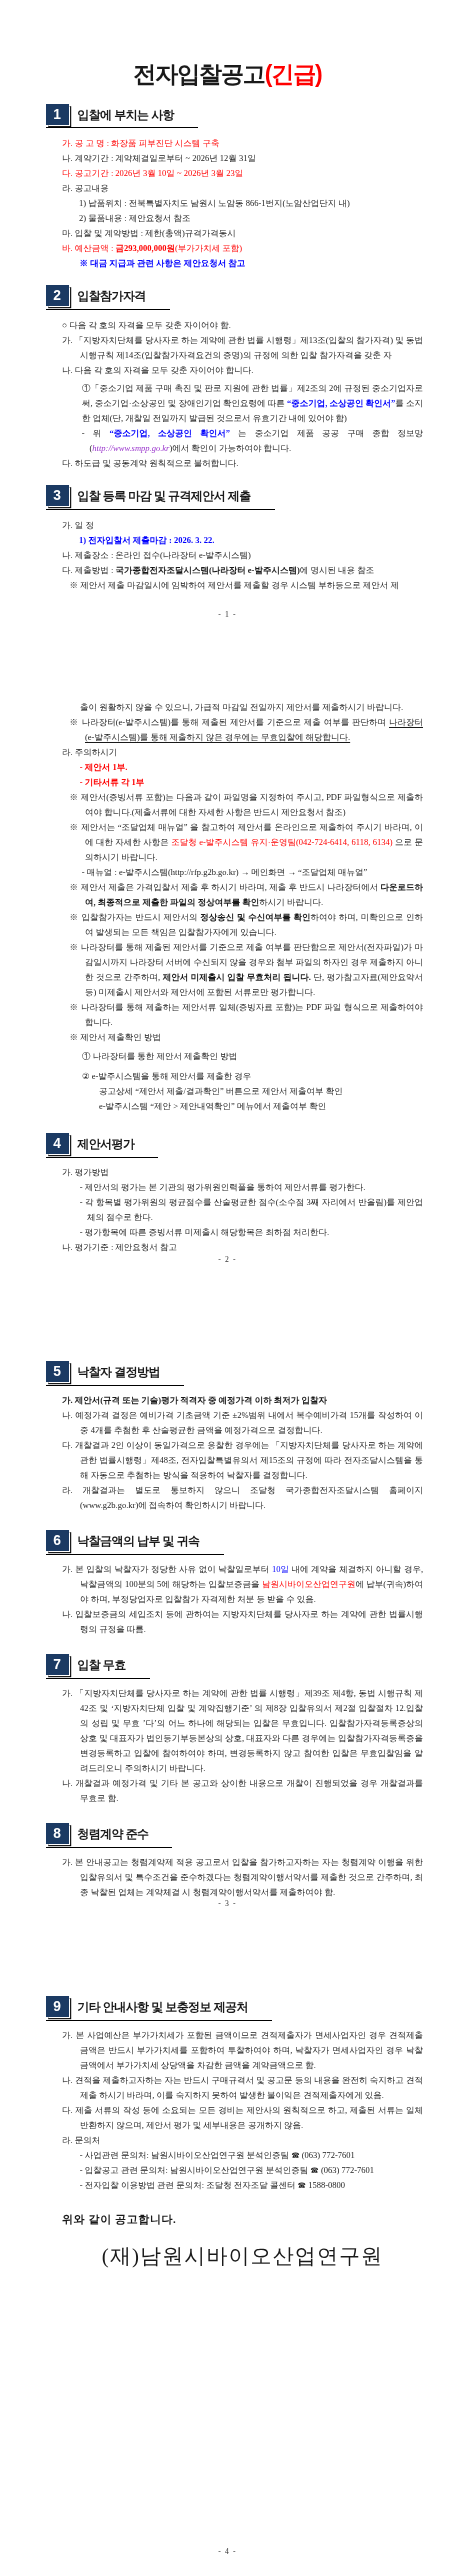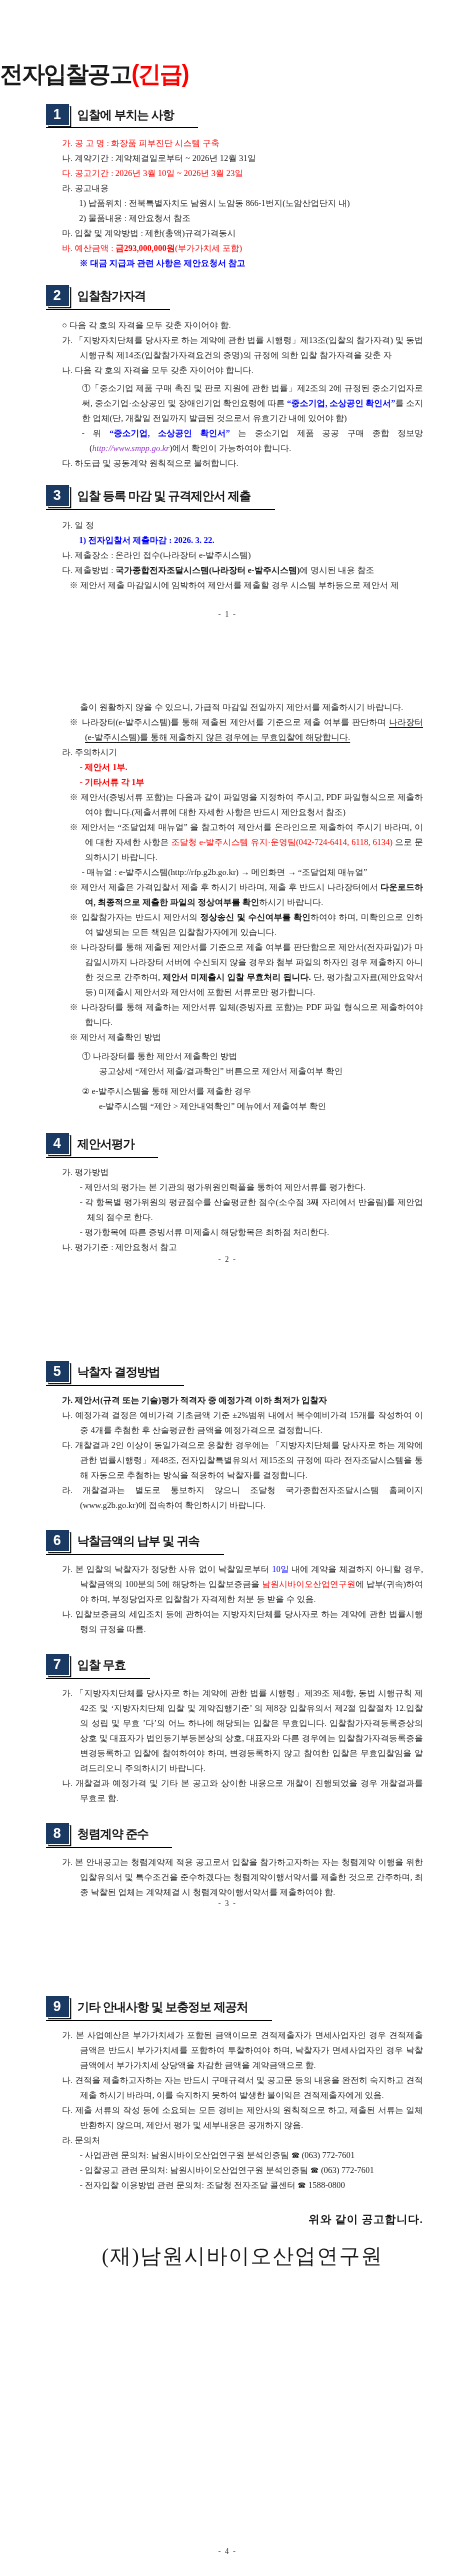--- a/index.html
+++ b/index.html
@@ -7,21 +7,21 @@
        font-family:"Liberation Serif","DejaVu Serif",serif;color:#1a1a1a;}
   .page{position:absolute;left:0;width:455px;overflow:hidden;background:#fff;}
   #page-0{top:0;height:645px;}
   #page-1{top:645px;height:645px;}
   #page-2{top:1289px;height:645px;}
   #page-3{top:1934px;height:642px;}
   .pagenum{position:absolute;top:610px;left:0;width:100%;text-align:center;
            font-size:7.7px;color:#333;letter-spacing:1.1px;}
   #page-3 .pagenum{top:613px;}
 
-  .doc-title{margin-top:62px;text-align:left;
+  .doc-title{margin-top:62px;text-align:center;
              font-family:"Liberation Sans","DejaVu Sans",sans-serif;
              font-weight:800;font-size:23px;letter-spacing:-1.1px;line-height:25px;}
   .doc-title .urgent{color:var(--red,#FF0000);}
 
   .content{margin:0 32px 0 62px;}
   #page-0 .content{margin-top:16.5px;}
   #page-1 .content{margin-top:55px;}
   #page-2 .content{margin-top:72px;}
   #page-3 .content{margin-top:62px;}
 
@@ -51,21 +51,21 @@
 
   .run-n{}
   .run-b{font-weight:bold;}
   .run-r{color:var(--red,#FF0000);}
   .run-rb{color:var(--red,#FF0000);font-weight:bold;}
   .run-bl{color:var(--blue,#0000FF);}
   .run-blb{color:var(--blue,#0000FF);font-weight:bold;}
   .run-pu{color:var(--purple,#9933CC);font-style:italic;}
   .run-u{text-decoration:underline;text-underline-offset:2.2px;}
 
-  .closing-statement{text-align:right;font-size:11px;font-weight:bold;
+  .closing-statement{text-align:left;font-size:11px;font-weight:bold;
                      letter-spacing:0.6px;margin-top:19px;}
   .org-name{text-align:center;font-size:21px;letter-spacing:1.1px;margin-top:14.3px;}
 </style>
 </head>
 <body>
 
 <div id="doc">
 
   <div class="page" id="page-0">
     <div class="doc-title"><span>전자입찰공고</span><span class="urgent">(긴급)</span></div>
@@ -115,22 +115,22 @@
         <p class="para dash"><span class="run-rb">- 기타서류 각 1부</span></p>
         <p class="para astr"><span class="run-n">※ 제안서(증빙서류 포함)는 다음과 같이 파일명을 지정하여 주시고, PDF 파일형식으로 제출하여야 합니다.(제출서류에 대한 자세한 사항은 반드시 제안요청서 참조)</span></p>
         <p class="para astr"><span class="run-n">※ 제안서는 “조달업체 매뉴얼” 을 참고하여 제안서를 온라인으로 제출하여 주시기 바라며, 이에 대한 자세한 사항은 </span><span class="run-r">조달청 e-발주시스템 유지·운영팀(042-724-6414, 6118, 6134)</span><span class="run-n"> 으로 문의하시기 바랍니다.</span></p>
         <p class="para dash2"><span class="run-n">- 매뉴얼 : e-발주시스템(http://rfp.g2b.go.kr) → 메인화면 → “조달업체 매뉴얼”</span></p>
         <p class="para astr"><span class="run-n">※ 제안서 제출은 가격입찰서 제출 후 하시기 바라며, 제출 후 반드시 나라장터에서 </span><span class="run-b">다운로드하여, 최종적으로 제출한 파일의 정상여부를 확인</span><span class="run-n">하시기 바랍니다.</span></p>
         <p class="para astr"><span class="run-n">※ 입찰참가자는 반드시 제안서의 </span><span class="run-b">정상송신 및 수신여부를 확인</span><span class="run-n">하여야 하며, 미확인으로 인하여 발생되는 모든 책임은 입찰참가자에게 있습니다.</span></p>
         <p class="para astr"><span class="run-n">※ 나라장터를 통해 제출된 제안서를 기준으로 제출 여부를 판단함으로 제안서(전자파일)가 마감일시까지 나라장터 서버에 수신되지 않을 경우와 첨부 파일의 하자인 경우 제출하지 아니한 것으로 간주하며, </span><span class="run-b">제안서 미제출시 입찰 무효처리 됩니다.</span><span class="run-n"> 단, 평가참고자료(제안요약서 등) 미제출시 제안서와 제안서에 포함된 서류로만 평가합니다.</span></p>
         <p class="para astr"><span class="run-n">※ 나라장터를 통해 제출하는 제안서류 일체(증빙자료 포함)는 PDF 파일 형식으로 제출하여야 합니다.</span></p>
         <p class="para astr"><span class="run-n">※ 제안서 제출확인 방법</span></p>
         <p class="para circ" style="margin-top: 4.4px;"><span class="run-n">① 나라장터를 통한 제안서 제출확인 방법</span></p>
+        <p class="para circ" style="margin-top: 4.4px;"><span class="run-n">② e-발주시스템을 통해 제안서를 제출한 경우</span></p>
         <p class="para nest"><span class="run-n">공고상세 “제안서 제출/결과확인” 버튼으로 제안서 제출여부 확인</span></p>
-        <p class="para circ" style="margin-top: 4.4px;"><span class="run-n">② e-발주시스템을 통해 제안서를 제출한 경우</span></p>
         <p class="para nest"><span class="run-n">e-발주시스템 “제안 &gt; 제안내역확인” 메뉴에서 제출여부 확인</span></p>
         <div class="sec-wrap" style="margin-top: 19px;"><span class="sec">
             <span class="secnum">4</span>
             <span class="sectitle">제안서평가</span>
           </span></div>
         <p class="para ga"><span class="run-n">가. 평가방법</span></p>
         <p class="para dash"><span class="run-n">- 제안서의 평가는 본 기관의 평가위원인력풀을 통하여 제안서류를 평가한다.</span></p>
         <p class="para dash"><span class="run-n">- 각 항목별 평가위원의 평균점수를 산술평균한 점수(소수점 3째 자리에서 반올림)를 제안업체의 점수로 한다.</span></p>
         <p class="para dash"><span class="run-n">- 평가항목에 따른 증빙서류 미제출시 해당항목은 최하점 처리한다.</span></p>
         <p class="para ga"><span class="run-n">나. 평가기준 : 제안요청서 참고</span></p>

